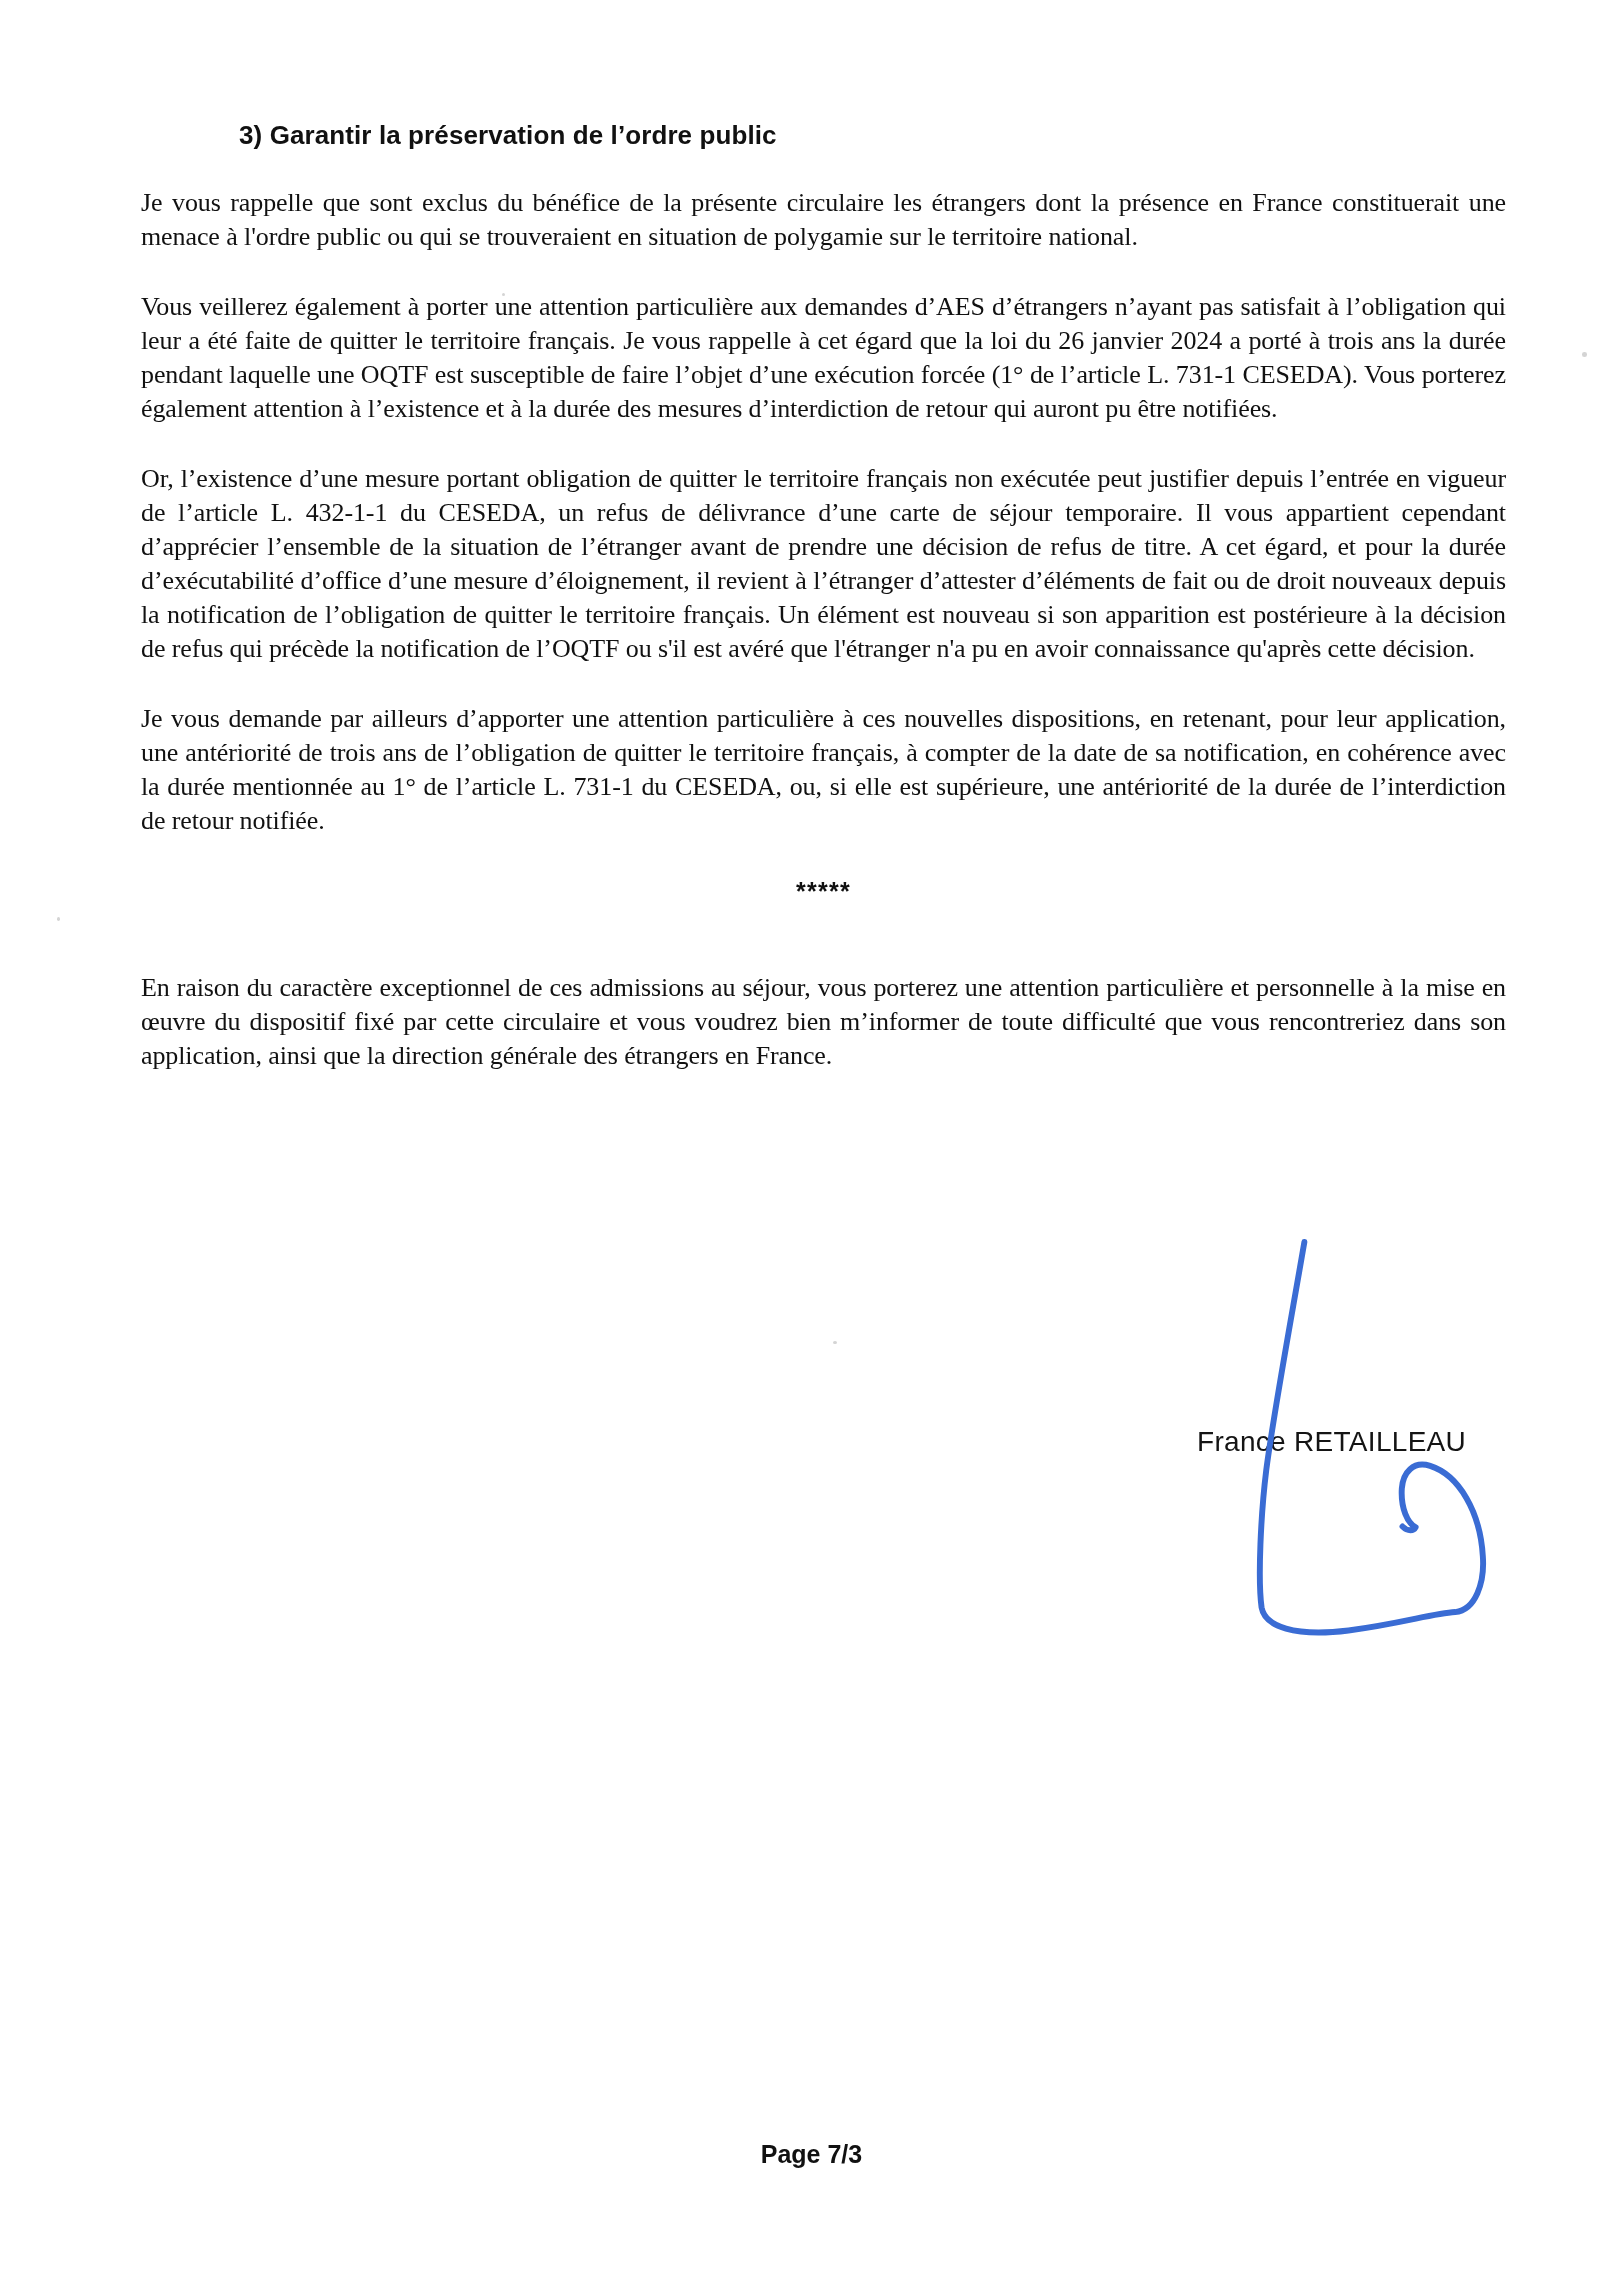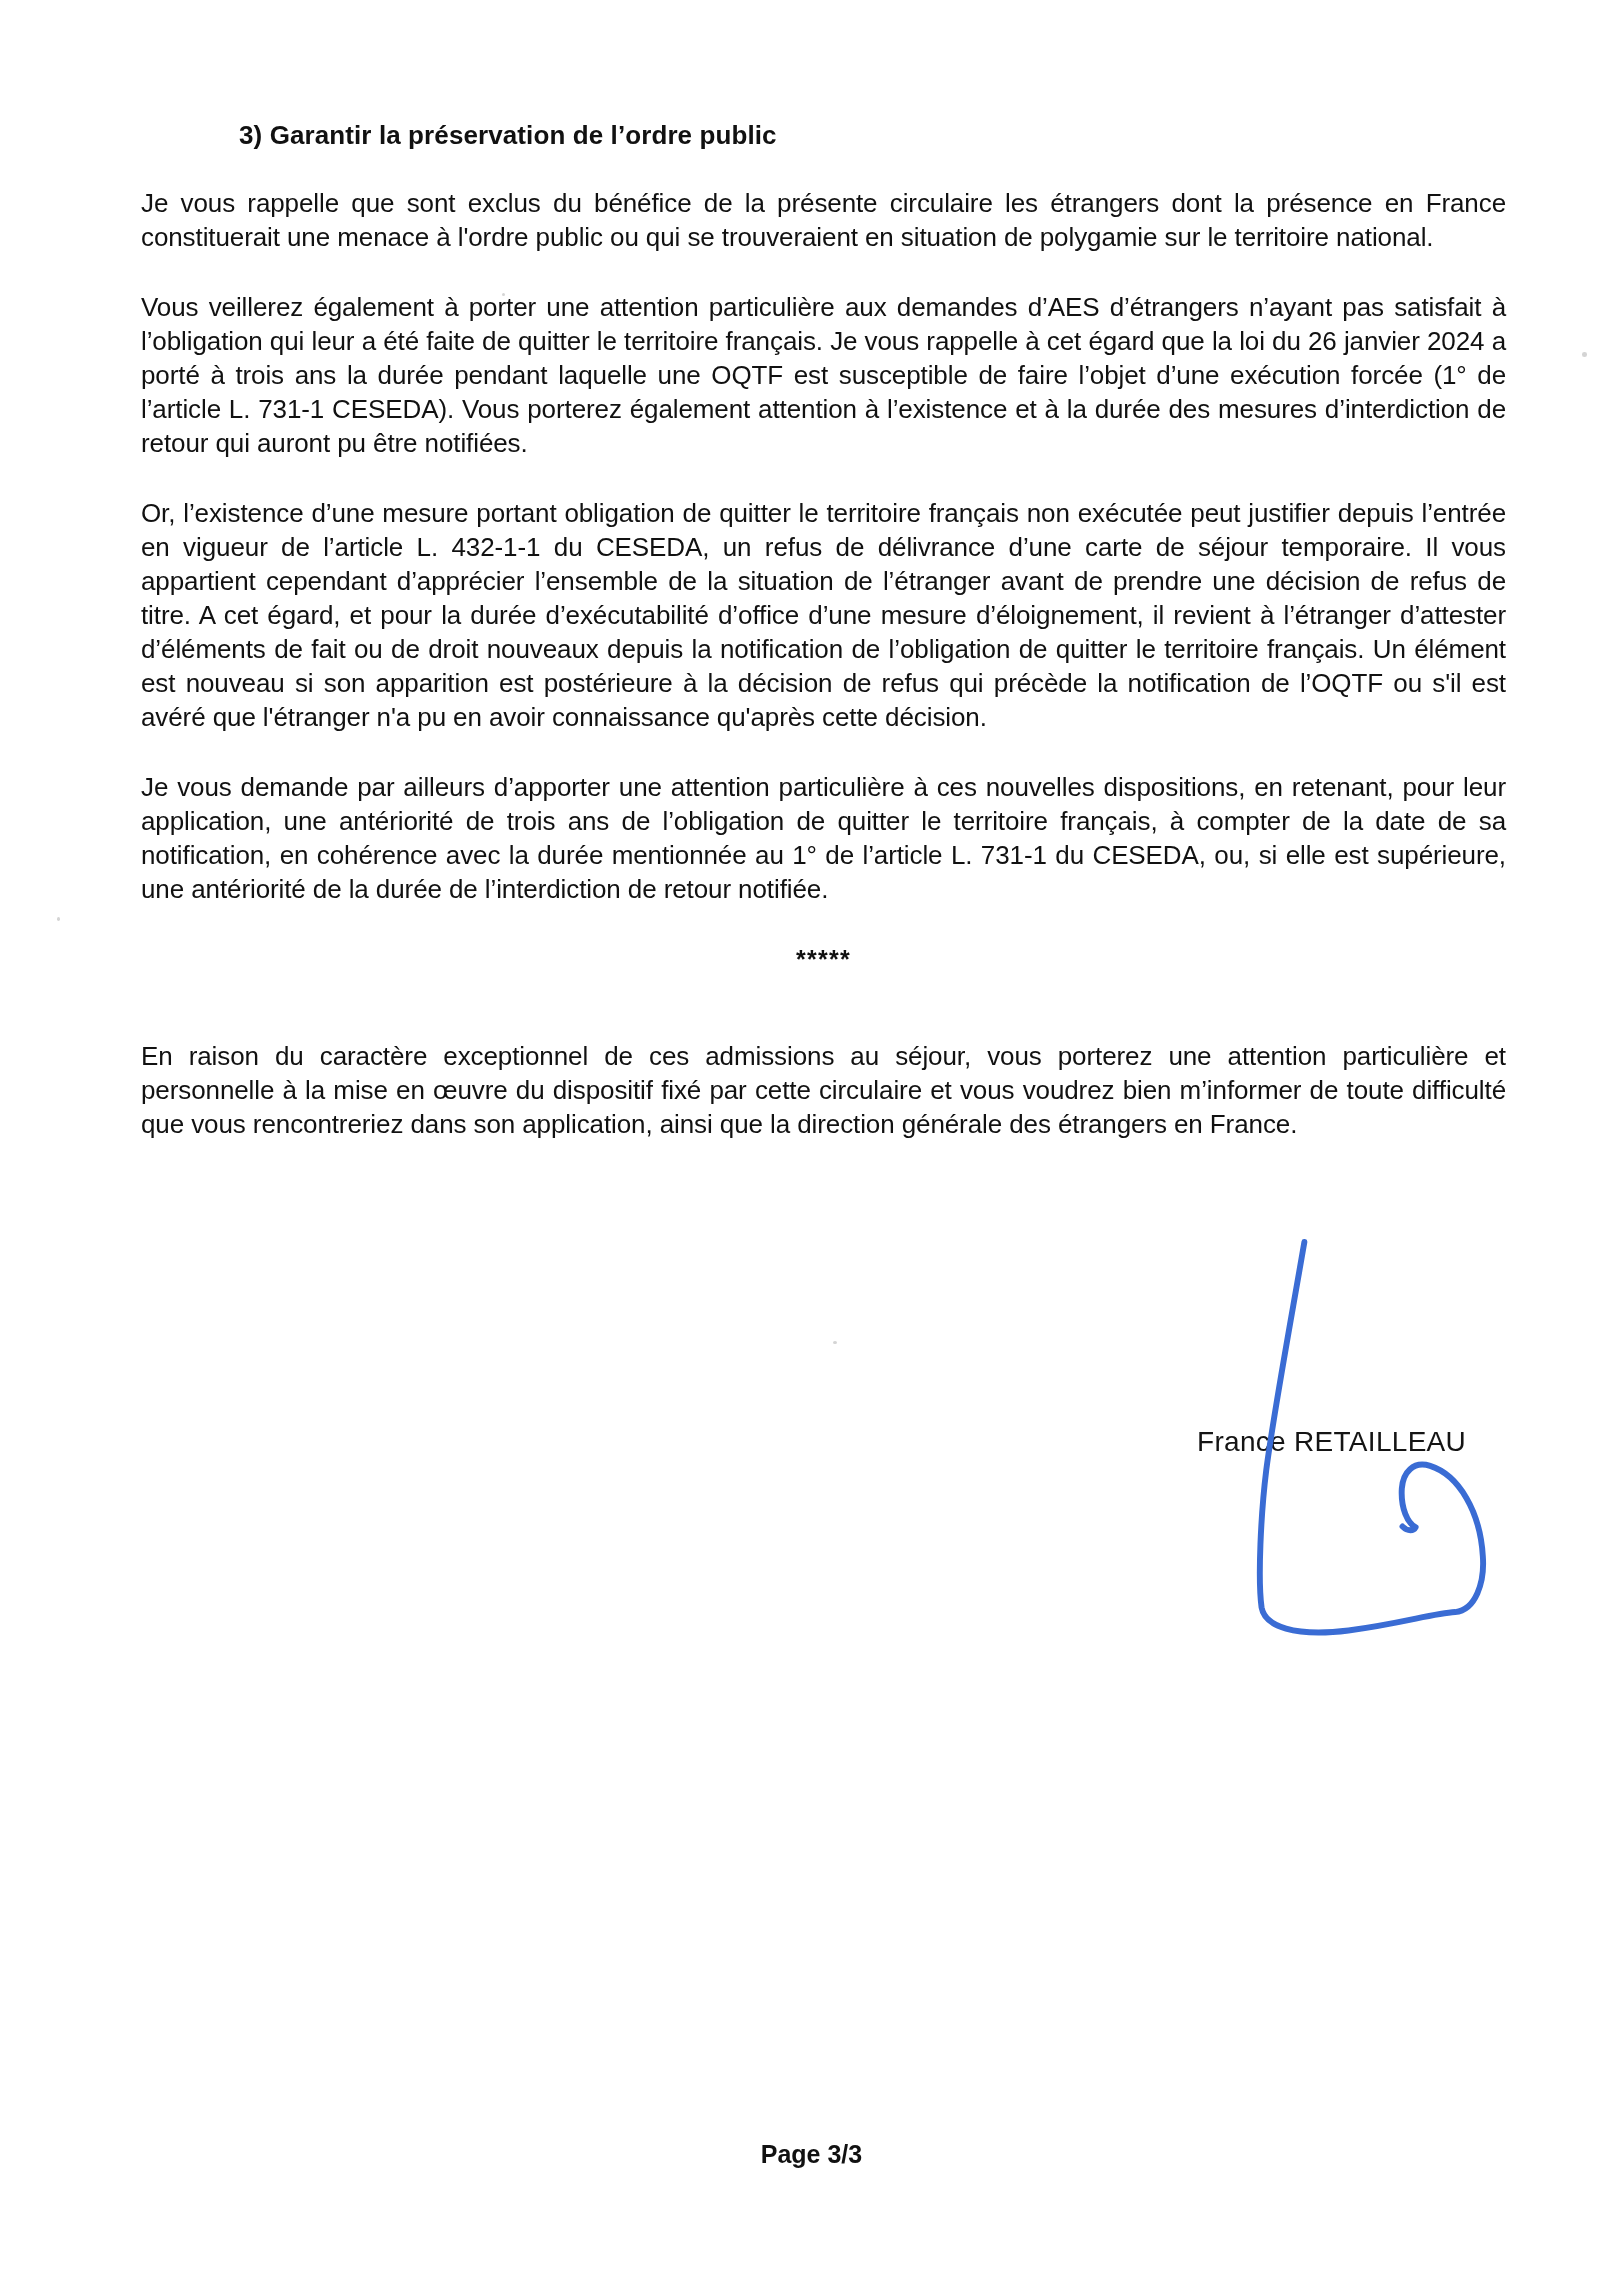--- a/index.html
+++ b/index.html
@@ -26,20 +26,21 @@
     left: 141px;
     top: 186px;
     width: 1365px;
     font-size: 26px;
     line-height: 34px;
     letter-spacing: -0.1px;
   }
   .text-flow p {
     margin: 0 0 36px 0;
     text-align: justify;
+    font-family: Liberation Serif, serif;
   }
   .separator {
     margin: 30px 0 63px 0;
     text-align: center;
     font-size: 25px;
     letter-spacing: 1.3px;
     font-weight: bold;
   }
   .signature-name {
     position: absolute;
@@ -100,21 +101,21 @@
              C 217 450 212 550 218 593
              C 223 622 268 638 350 628
              C 432 617 478 602 512 600
              C 543 597 557 555 554 515
              C 550 448 518 392 474 378
              C 448 370 433 388 431 412
              C 429 442 440 466 452 471
              C 449 477 440 478 432 470" fill="none" stroke-width="9" stroke-linecap="round" stroke-linejoin="round" stroke="#3a6cd4"></path>
   </svg>
 
-  <div class="footer">Page 3/3</div>
+  <div class="footer">Page 7/3</div>
 
   <div class="speck s1"></div>
   <div class="speck s2"></div>
   <div class="speck s3"></div>
   <div class="speck s4"></div>
 
 </div>
 
 
 </body></html>

